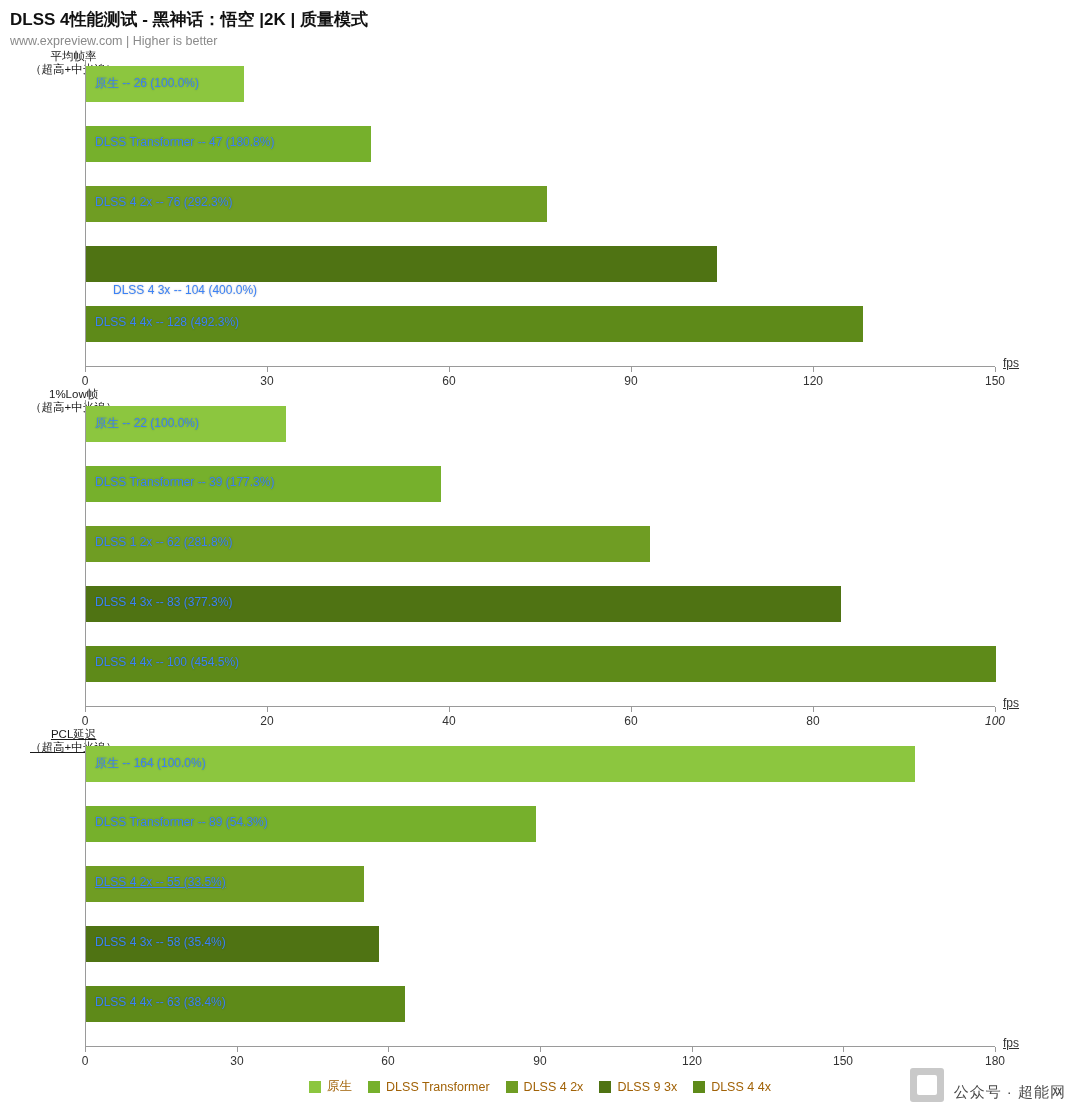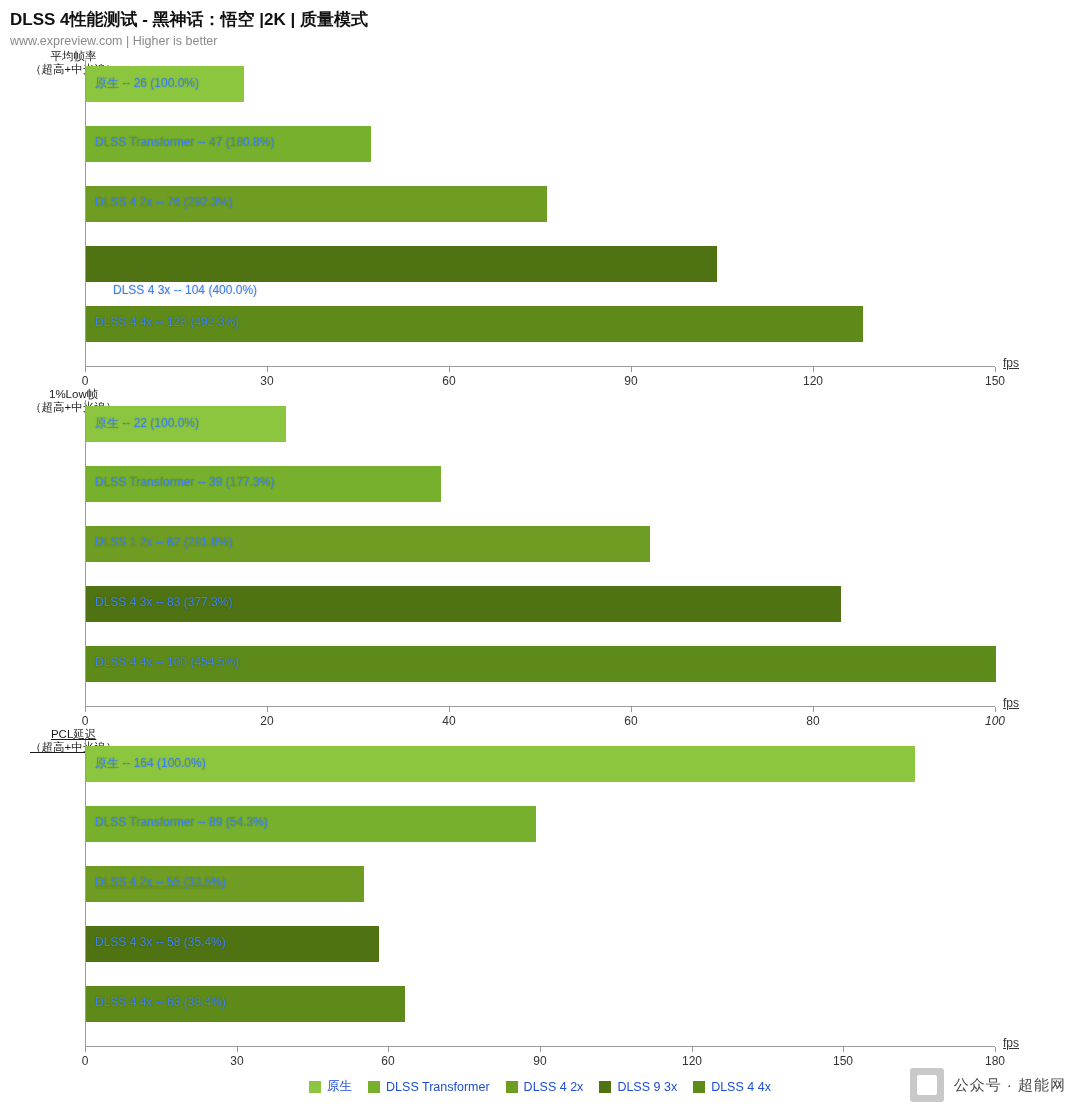--- a/index.html
+++ b/index.html
@@ -35,21 +35,21 @@
   .bar{
     position:absolute;height:36px;display:flex;align-items:center;
     box-sizing:border-box;
   }
   .barlabel{
     position:absolute;left:9px;font-size:12px;color:#3b82f6;white-space:nowrap;
     text-shadow:0 0 2px rgba(0,0,0,.25);
   }
   .legend{
     position:absolute;left:0;width:1080px;display:flex;justify-content:center;
-    align-items:center;gap:16px;font-size:12.5px;color:#1d4ed8;
+    align-items:center;gap:16px;font-size:12.5px;color:#a16207;
   }
   .legend .item{display:flex;align-items:center;gap:6px;}
   .swatch{width:12px;height:12px;display:inline-block;}
   .wm{
     position:absolute;right:14px;display:flex;align-items:center;gap:10px;
   }
   .wm .wmbox{
     width:34px;height:34px;background:#c9c9c9;border-radius:3px;
     position:relative;
   }
@@ -179,16 +179,16 @@
     <div class="item">
       <span class="swatch" style="background:#4f7313"></span>
       <span>DLSS 9 3x</span>
     </div>
     <div class="item">
       <span class="swatch" style="background:#5e8a19"></span>
       <span>DLSS 4 4x</span>
     </div>
   </div>
 
-<div class="wm" style="top:1068px;">
+<div class="wm" style="top:1068px;align-items:flex-end;">
   <div class="wmbox"></div>
   <div class="wmtext">公众号 · 超能网</div>
 </div>
 
 </body></html>

